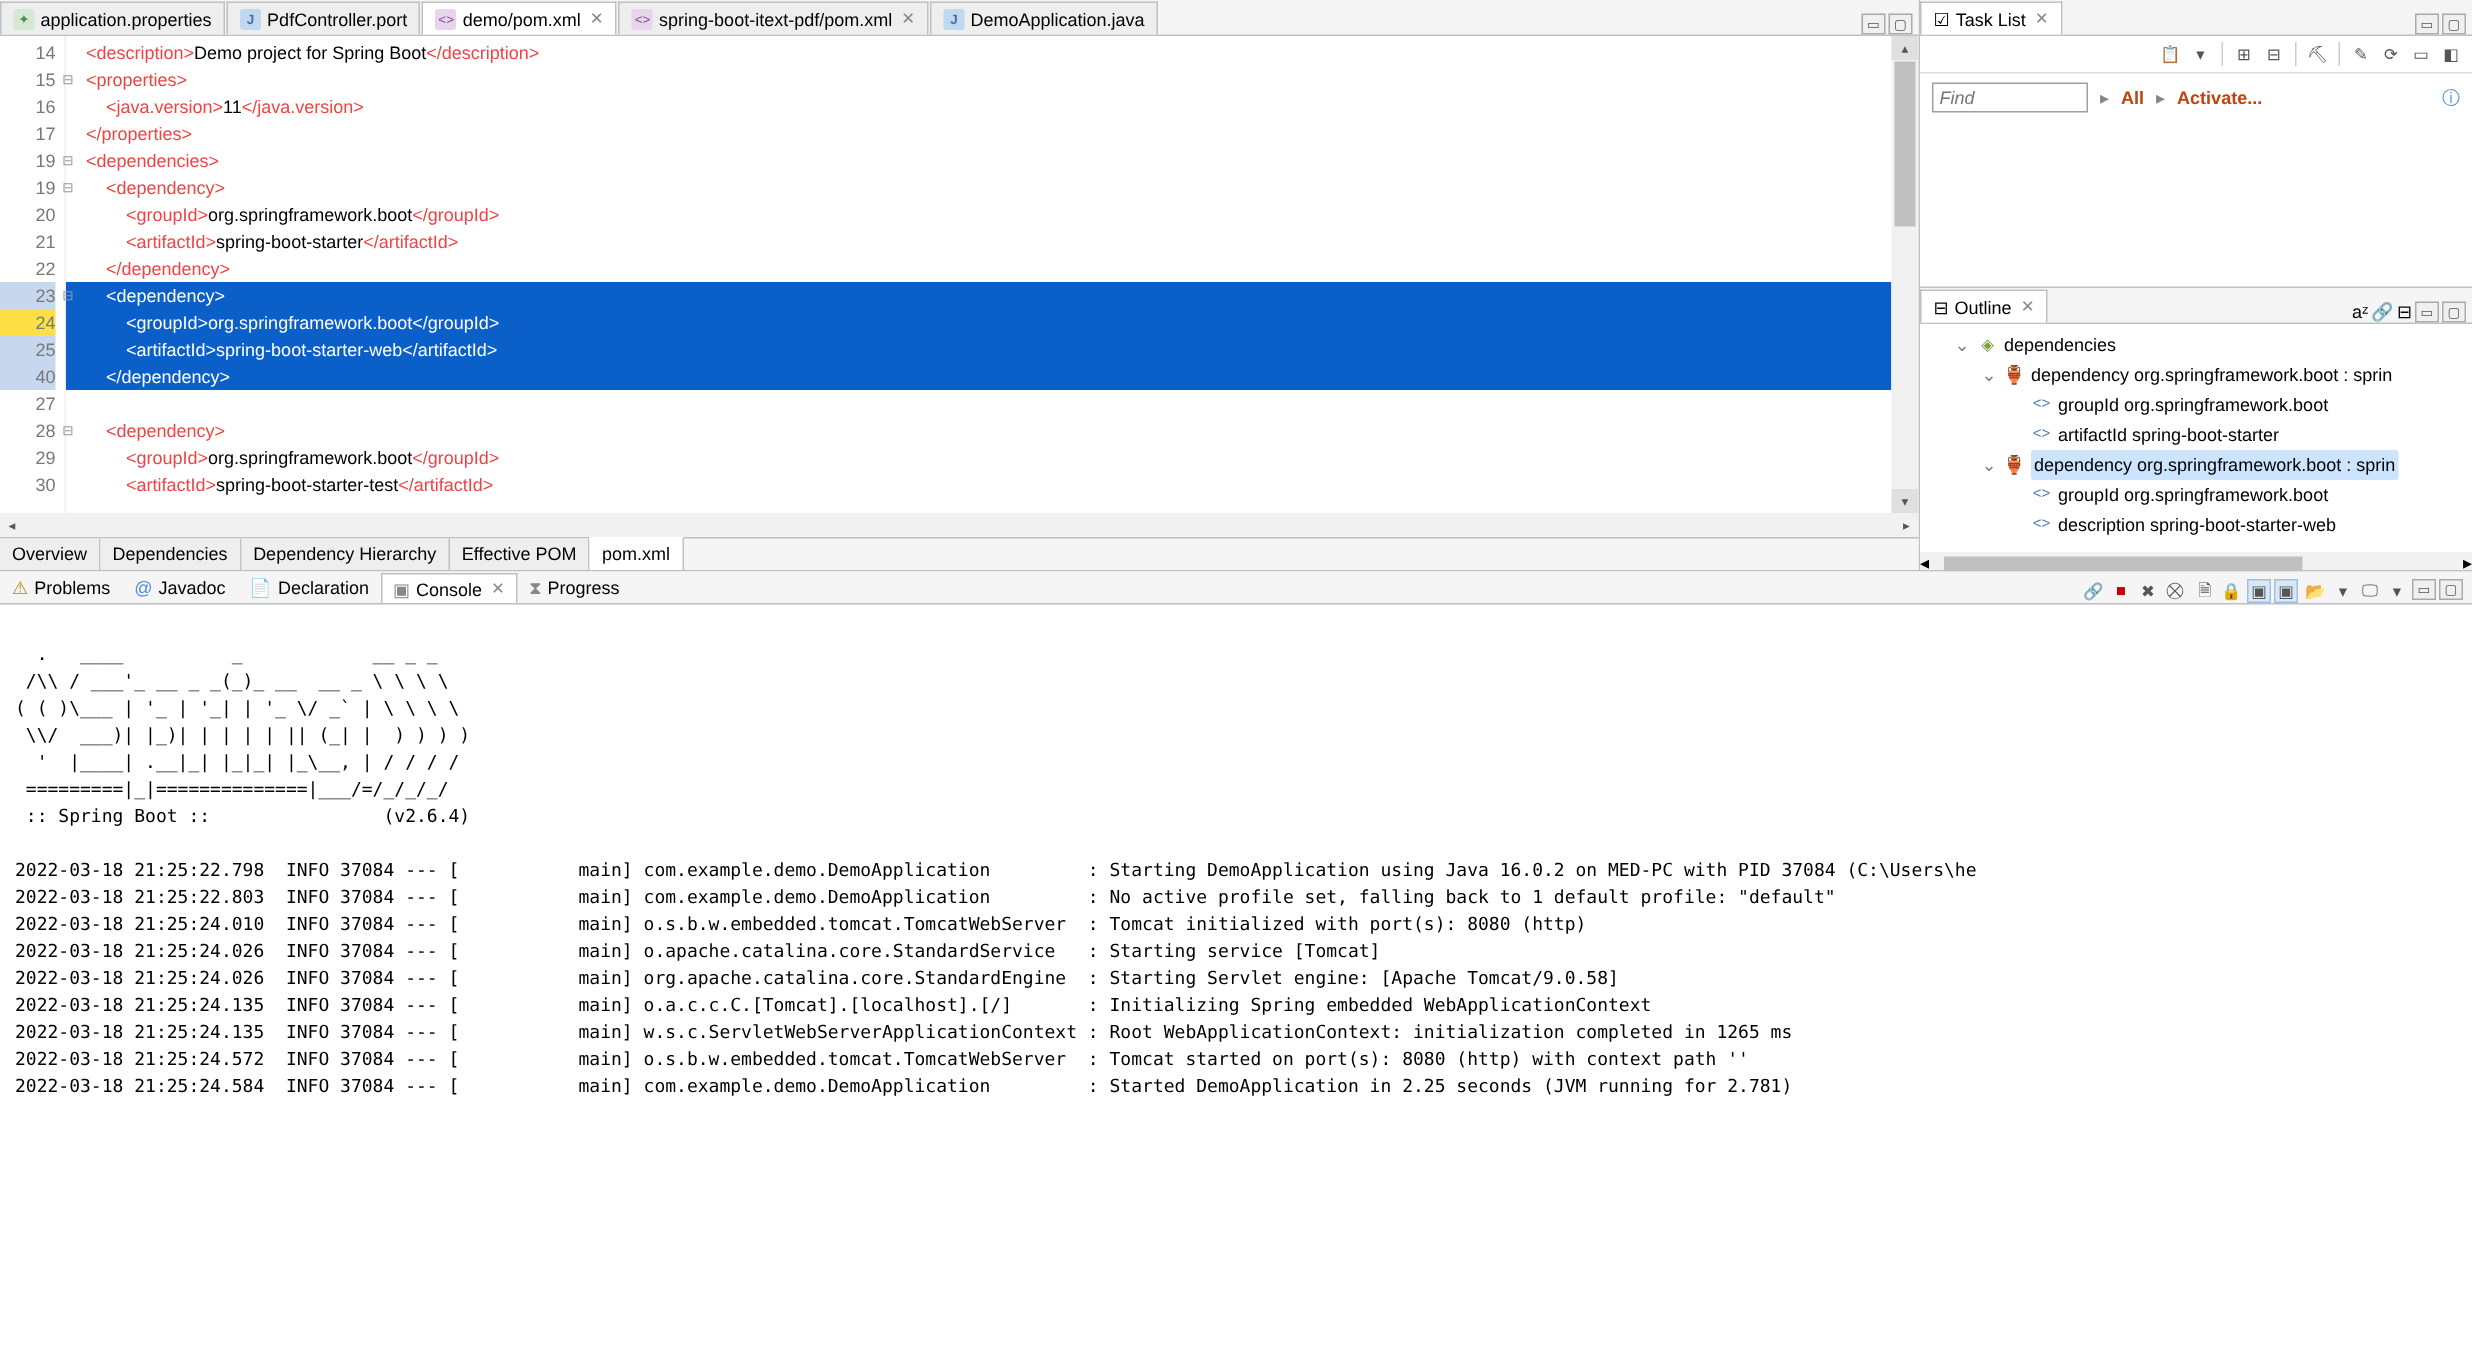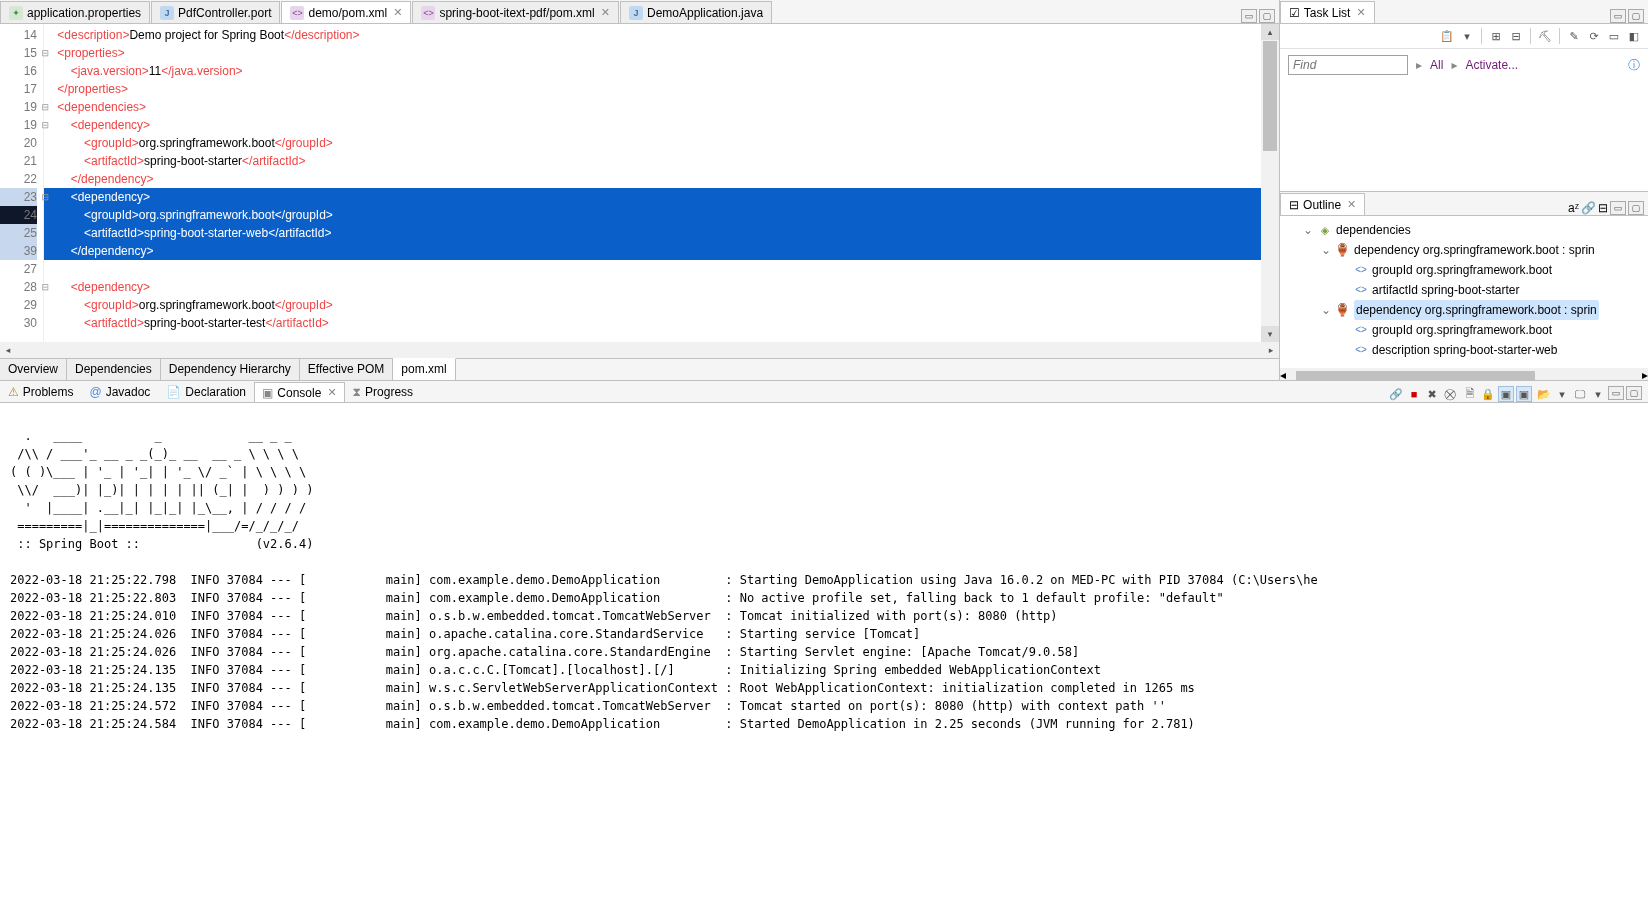--- a/index.html
+++ b/index.html
@@ -37,22 +37,22 @@
 .sub-tab { padding:3px 8px; border-right:1px solid #c0c0c0; cursor:pointer; background:#eeeeee;}
 .sub-tab.active { background:#fff; border-top:1px solid #fff; margin-top:-1px; }
 
 .task-pane, .outline-pane { border-bottom:1px solid #c0c0c0; }
 .pane-tabs { display:flex; height:24px; border-bottom:1px solid #c0c0c0; background:#f5f5f5; align-items:flex-end;}
 .pane-tab { display:flex; align-items:center; gap:4px; padding:3px 8px; border:1px solid #c0c0c0; border-bottom:none; background:#fff; height:22px;}
 .toolbar { display:flex; gap:4px; padding:4px 6px; border-bottom:1px solid #e0e0e0; justify-content:flex-end; }
 .toolbar .tbtn { width:16px; height:16px; display:flex; align-items:center; justify-content:center; color:#555; cursor:pointer; font-size:11px;}
 .toolbar .sep { width:1px; background:#ccc; margin:0 2px; height:16px;}
 .task-body { padding:6px 8px; display:flex; gap:8px; align-items:center; }
-.find-input { width:120px; height:20px; border:1px solid #a0a0a0; padding:0 4px; font-style:italic; color:#888; }
-.link { color:#701a75; cursor:pointer; }
+.find-input { width:104px; height:20px; border:1px solid #a0a0a0; padding:0 4px; font-style:italic; color:#888; }
+.link { color:#c2410c; cursor:pointer;font-weight:bold; }
 .task-content { height:110px; }
 
 .outline-body { padding:4px; height:152px; overflow:auto; }
 .tree ul { list-style:none; padding-left:18px; }
 .tree li { line-height:20px; white-space:nowrap; }
 .tree .node { display:flex; align-items:center; gap:4px; }
 .tree .tw { width:12px; display:inline-block; text-align:center; color:#787878; cursor:pointer;}
 .tree .ic { width:14px; height:14px; display:inline-flex; align-items:center; justify-content:center;}
 .tree .selnode { background:#cde4ff; border-radius:2px; padding:0 2px;}
 .outline-scroll { height:16px; background:#f1f1f1; display:flex; }
@@ -114,23 +114,23 @@
             <div class="ln">14</div>
             <div class="ln exp">15</div>
             <div class="ln">16</div>
             <div class="ln">17</div>
             <div class="ln exp">19</div>
             <div class="ln exp">19</div>
             <div class="ln">20</div>
             <div class="ln">21</div>
             <div class="ln">22</div>
             <div class="ln exp" style="background: rgb(199, 216, 238);">23</div>
-            <div class="ln" style="background: #0f172a;">24</div>
+            <div class="ln" style="background: #fde047;">24</div>
             <div class="ln" style="background: rgb(199, 216, 238);">25</div>
-            <div class="ln" style="background: rgb(199, 216, 238);">39</div>
+            <div class="ln" style="background: rgb(199, 216, 238);">40</div>
             <div class="ln">27</div>
             <div class="ln exp">28</div>
             <div class="ln">29</div>
             <div class="ln">30</div>
           </div>
         <div class="code" id="code"><div class="row">    <span class="t-tag">&lt;description&gt;</span><span class="t-txt">Demo project for Spring Boot</span><span class="t-tag">&lt;/description&gt;</span></div><div class="row">    <span class="t-tag">&lt;properties&gt;</span></div><div class="row">        <span class="t-tag">&lt;java.version&gt;</span><span class="t-txt">11</span><span class="t-tag">&lt;/java.version&gt;</span></div><div class="row">    <span class="t-tag">&lt;/properties&gt;</span></div><div class="row">    <span class="t-tag">&lt;dependencies&gt;</span></div><div class="row">        <span class="t-tag">&lt;dependency&gt;</span></div><div class="row">            <span class="t-tag">&lt;groupId&gt;</span><span class="t-txt">org.springframework.boot</span><span class="t-tag">&lt;/groupId&gt;</span></div><div class="row">            <span class="t-tag">&lt;artifactId&gt;</span><span class="t-txt">spring-boot-starter</span><span class="t-tag">&lt;/artifactId&gt;</span></div><div class="row">        <span class="t-tag">&lt;/dependency&gt;</span></div><div class="row sel">        <span class="t-tag">&lt;dependency&gt;</span></div><div class="row sel">            <span class="t-tag">&lt;groupId&gt;</span><span class="t-txt">org.springframework.boot</span><span class="t-tag">&lt;/groupId&gt;</span></div><div class="row sel">            <span class="t-tag">&lt;artifactId&gt;</span><span class="t-txt">spring-boot-starter-web</span><span class="t-tag">&lt;/artifactId&gt;</span></div><div class="row sel">        <span class="t-tag">&lt;/dependency&gt;</span></div><div class="row"></div><div class="row">        <span class="t-tag">&lt;dependency&gt;</span></div><div class="row">            <span class="t-tag">&lt;groupId&gt;</span><span class="t-txt">org.springframework.boot</span><span class="t-tag">&lt;/groupId&gt;</span></div><div class="row">            <span class="t-tag">&lt;artifactId&gt;</span><span class="t-txt">spring-boot-starter-test</span><span class="t-tag">&lt;/artifactId&gt;</span></div></div>
         <div class="vscroll">
           <div class="up">▴</div>
             <div class="thumb"></div>
             <div style="flex:1"></div>

